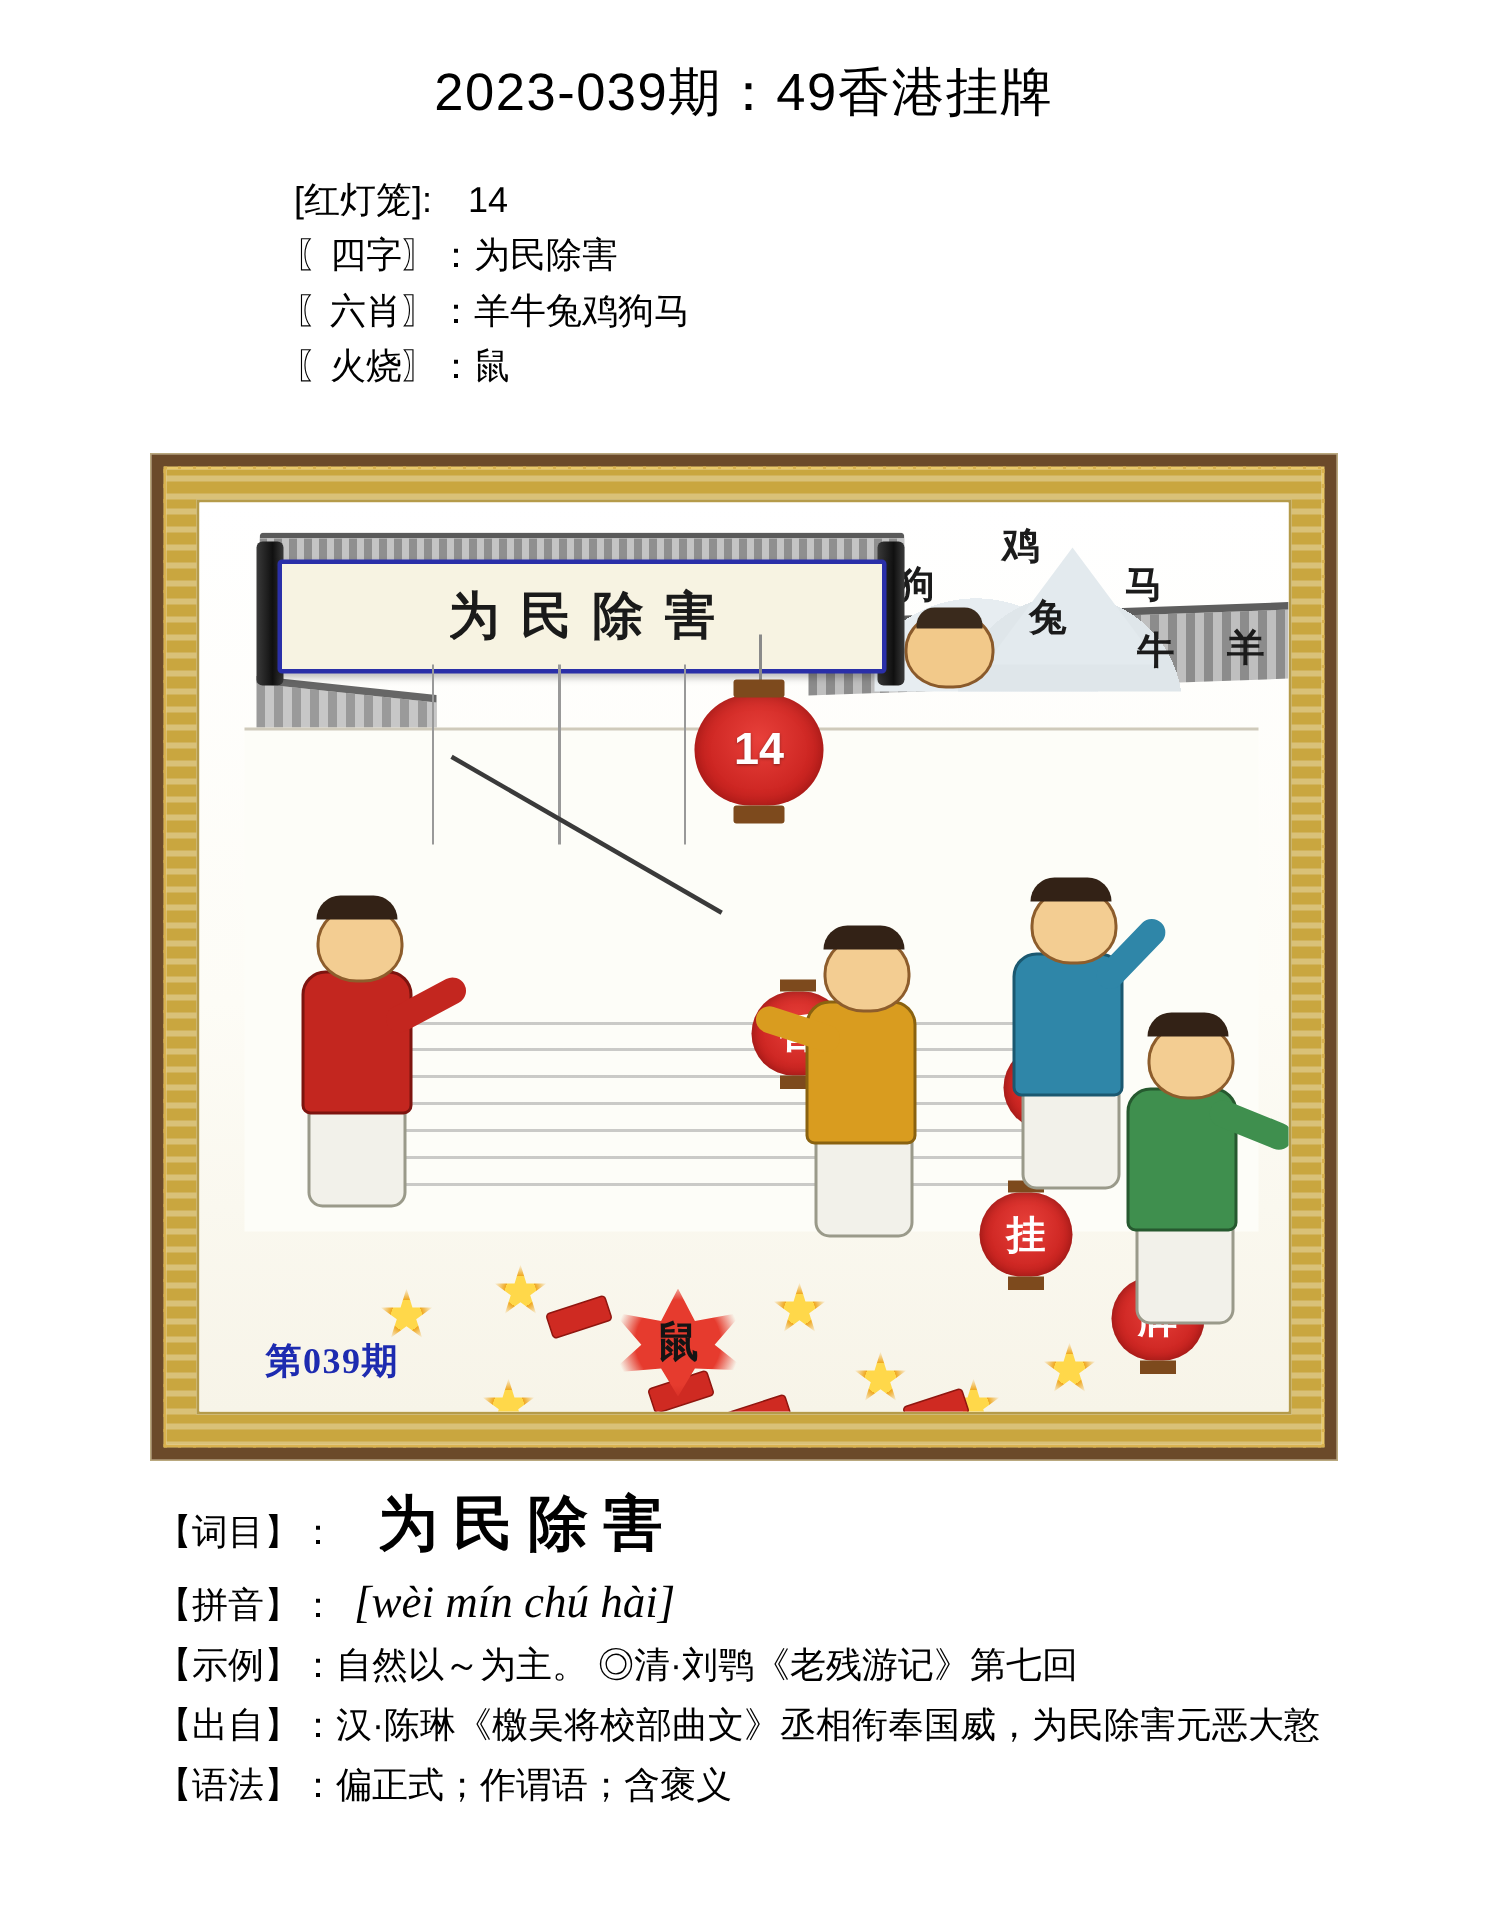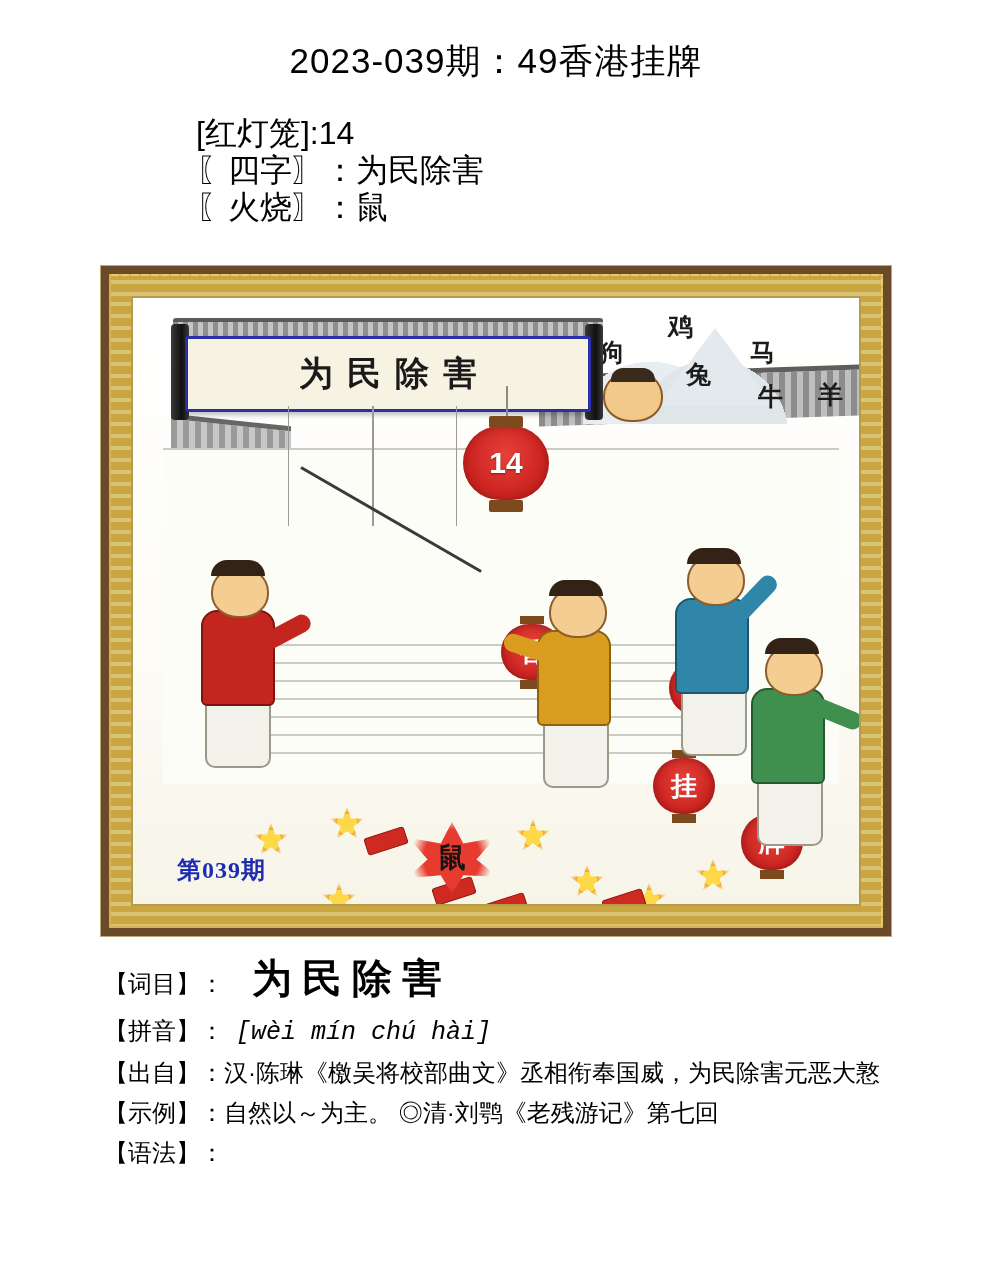--- a/index.html
+++ b/index.html
@@ -22,21 +22,21 @@
     font-size: 35px;
     font-weight: normal;
     letter-spacing: 1px;
     margin: 38px 0 0 0;
     font-family: "Liberation Sans", sans-serif;
   }
 
   
   .info-block {
     margin: 30px 0 0 196px;
-    font-size: 32px;
+    font-size: 24px;
     line-height: 37px;
   }
   .info-row {
     display: flex;
     align-items: baseline;
   }
   .info-key {
     min-width: 116px;
     white-space: nowrap;
   }
@@ -470,40 +470,44 @@
     min-width: 108px;
   }
   .idiom-val { }
   .idiom-val.calli {
     font-family: "Liberation Serif", serif;
     font-size: 40px;
     font-weight: bold;
     letter-spacing: 10px;
   }
   .idiom-val.pinyin {
-    font-family: Liberation Mono, monospace;
+    font-family: Liberation Serif, serif;
     font-style: italic;
-    font-size: 25px;
+    font-size: 30px;
     padding-left: 12px;
   }
   .row-calli { line-height: 54px; gap: 28px; }
 </style>
 </head>
 <body>
 
 <h1 class="page-title">2023-039期：49香港挂牌</h1>
 
 <div class="info-block">
   <div class="info-row">
     <span class="info-key">[红灯笼]:</span>
     <span class="info-val">14</span>
   </div>
   <div class="info-row">
     <span class="info-key">〖四字〗：</span>
     <span class="info-val">为民除害</span>
+  </div>
+  <div class="info-row">
+    <span class="info-key">〖六肖〗：</span>
+    <span class="info-val">羊牛兔鸡狗马</span>
   </div>
   <div class="info-row">
     <span class="info-key">〖火烧〗：</span>
     <span class="info-val">鼠</span>
   </div>
 </div>
 
 <div class="art-wrap">
   <div class="frame-outer"></div>
   <div class="frame-gold"></div>
@@ -602,23 +606,24 @@
 <div class="idiom-block">
   <div class="idiom-row row-calli">
     <span class="idiom-key">【词目】：</span>
     <span class="idiom-val calli">为民除害</span>
   </div>
   <div class="idiom-row">
     <span class="idiom-key">【拼音】：</span>
     <span class="idiom-val pinyin">[wèi mín chú hài]</span>
   </div>
   <div class="idiom-row">
+    <span class="idiom-key">【示例】：</span>
+    <span class="idiom-val">自然以～为主。 ◎清·刘鹗《老残游记》第七回</span>
+  </div>
+  <div class="idiom-row">
     <span class="idiom-key">【出自】：</span>
     <span class="idiom-val">汉·陈琳《檄吴将校部曲文》丞相衔奉国威，为民除害元恶大憝</span>
   </div>
   <div class="idiom-row">
-    <span class="idiom-key">【示例】：</span>
-    <span class="idiom-val">自然以～为主。 ◎清·刘鹗《老残游记》第七回</span>
-  </div>
-  <div class="idiom-row">
     <span class="idiom-key">【语法】：</span>
+    <span class="idiom-val">偏正式；作谓语；含褒义</span>
   </div>
 </div>
 
 </body></html>

